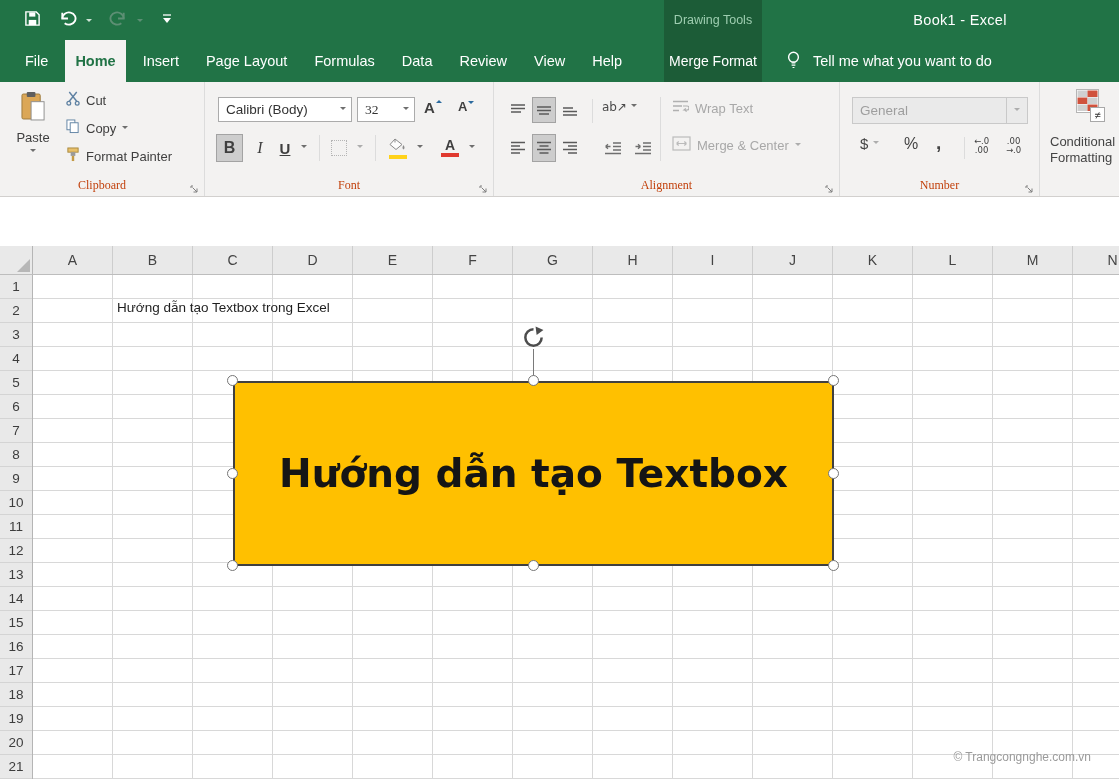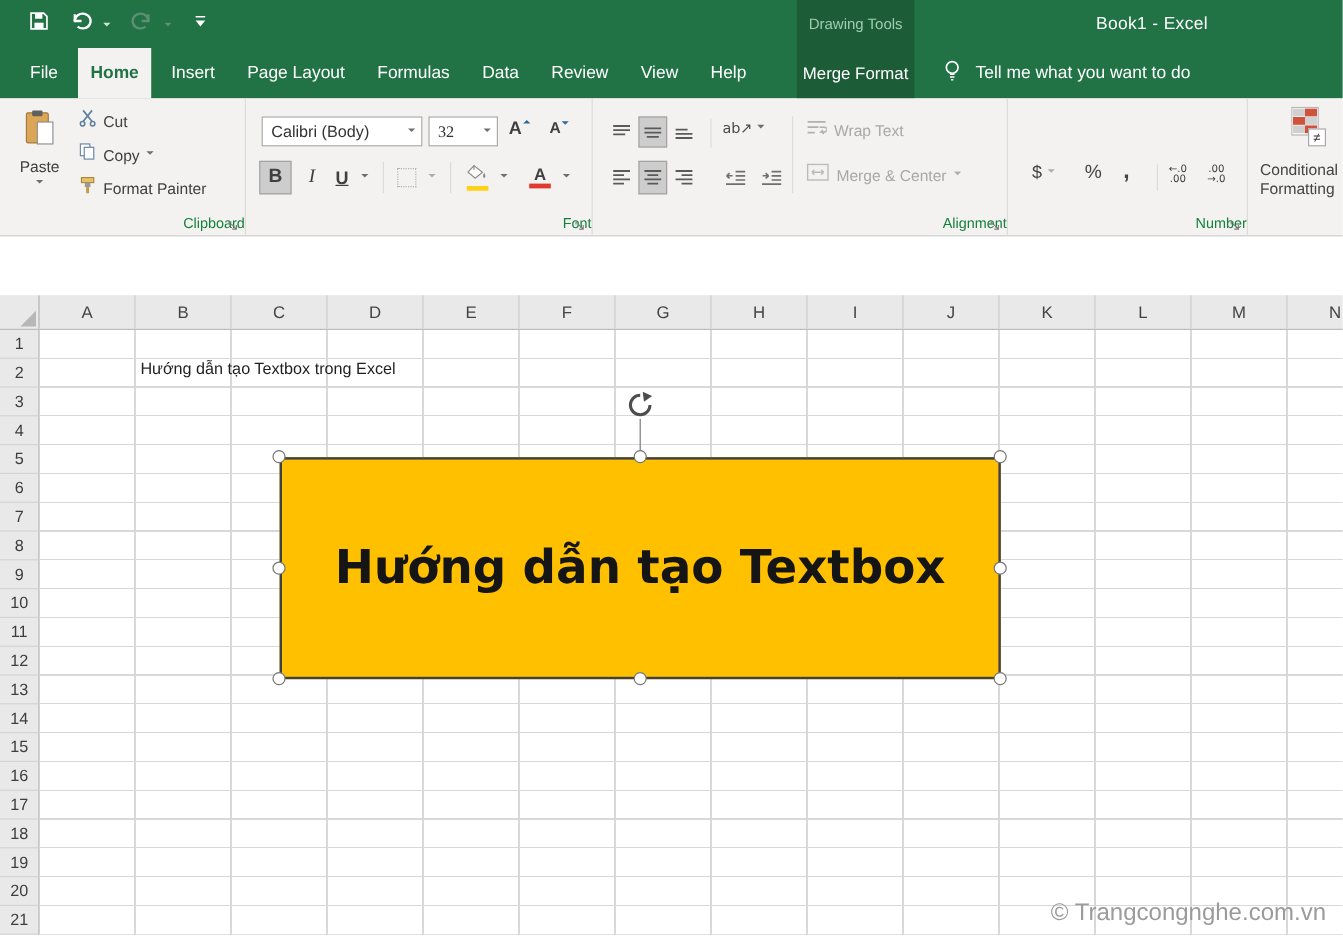--- a/index.html
+++ b/index.html
@@ -19,21 +19,21 @@
   
   #tabs { position:absolute; left:15px; top:0; height:42px; display:flex; gap:7px; }
   .tab { height:42px; padding:0 10px; display:flex; align-items:center; color:#fff; font-size:14.5px; cursor:default; }
   .tab.active { background:#f3f2f1; color:#217346; font-weight:bold; }
   #ctx-tab { left:664px; top:0; width:98px; height:42px; background:#1c5c37; color:#fff; font-size:14px; display:flex; align-items:center; justify-content:center; }
   #tellme { left:786px; top:0; height:42px; display:flex; align-items:center; gap:12px; color:#fff; font-size:14.5px; }
 
   
   #ribbon { left:0; top:82px; width:1119px; height:115px; background:#f3f2f1; border-bottom:1px solid #d2d0ce; }
   .grp { position:absolute; top:0; height:114px; border-right:1px solid #dcdcdc; }
-  .grp-label { position:absolute; bottom:3px; left:0; right:0; text-align:right; font-size:12px; color:#15803d; }
+  .grp-label { position:absolute; bottom:3px; left:0; right:0; text-align:center; font-size:12px; color:#c2410c;font-family:Liberation Serif, serif; }
   .launcher { position:absolute; right:5px; bottom:6px; width:10px; height:10px; }
   .rbtn-txt { font-size:13px; color:#3f3f3f; }
   .dim { color:#a8a8a8 !important; }
   .caret { width:0;height:0;border:3.5px solid transparent;border-top-color:#6e6e6e; display:inline-block; }
   .caret.gray { border-top-color:#adadad; }
   .hrow { position:absolute; display:flex; align-items:center; gap:6px; }
   .vsep { position:absolute; width:1px; background:#dcdcdc; }
 
   
   #paste-btn { position:absolute; left:6px; top:5px; width:54px; height:92px; display:flex; flex-direction:column; align-items:center; }
@@ -84,21 +84,21 @@
       repeating-linear-gradient(to right, transparent 0 79px, #d8d8d8 79px 80px); }
   #b2text { left:117px; top:300px; font-size:13.5px; color:#1f1f1f; white-space:nowrap; }
 
   
   #shape { left:233px; top:381px; width:601px; height:185px; background:#ffc000; border:2px solid #404040; display:flex; align-items:center; justify-content:center; }
   #shape-text { font-family:"DejaVu Sans",sans-serif; font-weight:bold; font-size:39px; color:#151515; white-space:nowrap; }
   .handle { position:absolute; width:11px; height:11px; border-radius:50%; background:#fff; border:1.5px solid #767676; }
   #rot-line { left:533px; top:349px; width:1px; height:28px; background:#7a7a7a; }
   #rot-icon { left:522px; top:326px; }
 
-  #watermark { right:14px; top:750px; font-size:20px; color:#9b9b9b; }
+  #watermark { right:28px; top:750px; font-size:12px; color:#9b9b9b; }
 </style>
 </head>
 <body>
 
 <div id="stage">
 
   <div id="titlebar" class="abs">
     <div class="qat">
       <span><svg width="17" height="17" viewBox="0 0 18 18">
             <path d="M2 2 h11 l3 3 v11 h-14 z" fill="none" stroke="#fff" stroke-width="1.5"></path>
@@ -334,20 +334,26 @@
         <span class="caret gray"></span>
       </div>
       <div class="grp-label">Alignment</div>
       <span class="launcher"><svg width="10" height="10" viewBox="0 0 10 10">
             <path d="M2 4 V2 H4" stroke="#7e7e7e" fill="none"></path>
             <path d="M3.5 3.5 L8 8 M8 4.5 V8 H4.5" stroke="#7e7e7e" fill="none"></path>
           </svg></span>
     </div>
 
     <div class="grp" style="left:840px;width:200px;">
+      <div class="combo disabled" style="left:12px;top:15px;width:176px;height:27px;">
+        <span>General</span>
+        <span class="carr" style="width:21px;">
+            <span class="caret gray"></span>
+          </span>
+      </div>
       <div class="hrow" style="left:20px;top:53px;gap:5px;">
         <span class="sym">$</span>
         <span class="caret gray"></span>
       </div>
       <div class="hrow" style="left:64px;top:53px;">
           <span class="sym" style="font-size:16px;">%</span>
         </div>
       <div class="hrow" style="left:96px;top:50px;">
           <span class="sym" style="font-size:19px;font-weight:bold;">,</span>
         </div>

